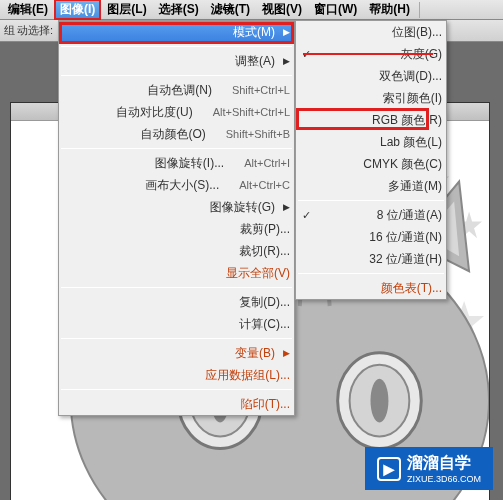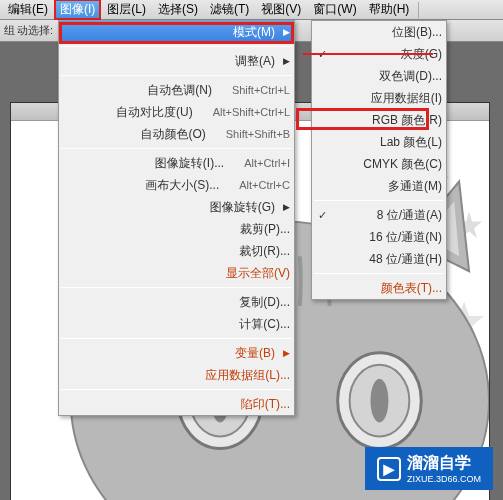--- a/index.html
+++ b/index.html
@@ -1,34 +1,34 @@
 <!DOCTYPE html>
 <html><head>
   <meta charset="utf-8">
   <style>
     * { margin: 0; padding: 0; box-sizing: border-box; font-family: "Microsoft YaHei", sans-serif; font-size: 12px; }
     body { width: 503px; height: 500px; background: #9a9a9a; overflow: hidden; position: relative; }
     
     .menubar { background: linear-gradient(#e8e8e8, #d4d4d4); height: 20px; display: flex; align-items: center; padding: 0 2px; border-bottom: 1px solid #888; }
-    .menubar-item { padding: 2px 6px; cursor: pointer; }
+    .menubar-item { padding: 2px 6px; cursor: pointer; font-weight: bold; }
     .menubar-item.active { background: linear-gradient(#6ab0f0, #4a90e0); color: #fff; }
     .menubar-item.highlighted { border: 2px solid #e02020; padding: 0 4px; }
     .menubar-sep { border-left: 1px solid #aaa; height: 16px; margin: 0 3px; }
     
     .toolbar { background: linear-gradient(#e4e4e4, #d0d0d0); height: 22px; display: flex; align-items: center; padding: 0 4px; border-bottom: 1px solid #888; }
     .toolbar-label { font-size: 11px; color: #333; }
     
     .canvas-area { position: absolute; top: 42px; left: 0; right: 0; bottom: 0; background: #6d6d6d; }
     .doc-window { position: absolute; top: 60px; left: 10px; width: 480px; height: 400px; background: #fff; border: 1px solid #333; }
     .doc-titlebar { height: 18px; background: linear-gradient(#d8d8d8, #c0c0c0); border-bottom: 1px solid #999; }
     .cat-svg { width: 100%; height: calc(100% - 18px); }
     
     .dropdown { position: absolute; background: #f0f0f0; border: 1px solid #9a9a9a; box-shadow: 2px 2px 4px rgba(0,0,0,0.3); }
     .dropdown.main { top: 20px; left: 58px; width: 237px; }
-    .dropdown.sub { top: 20px; right: 0px; left: 295px; width: 136px; margin-left: 16px; }
+    .dropdown.sub { top: 20px; right: 0px; left: 295px; width: 152px; }
     
     .menu-row { display: flex; align-items: center; height: 22px; padding: 0 4px 0 24px; position: relative; color: #333; cursor: pointer; text-align: right; }
     .menu-row.hl { background: linear-gradient(#5aa0f0, #3a80e0); color: #fff; }
     .menu-row.disabled { color: #c2410c; }
     .menu-row .label { flex: 1; }
     .menu-row .shortcut { font-size: 11px; color: #666; margin-left: 20px; }
     .menu-row .arrow { font-size: 9px; margin-left: 8px; }
     .menu-row .check { position: absolute; left: 6px; font-size: 11px; }
     .menu-sep { height: 1px; background: #c8c8c8; margin: 3px 2px; border-bottom: 1px solid #fff; }
     
@@ -161,21 +161,21 @@
     <span class="label">位图(B)...</span>
   </div>
   <div class="menu-row">
     <span class="check">✓</span>
     <span class="label">灰度(G)</span>
   </div>
   <div class="menu-row">
     <span class="label">双色调(D)...</span>
   </div>
   <div class="menu-row">
-    <span class="label">应用数据组(I)</span>
+    <span class="label">索引颜色(I)</span>
   </div>
   <div class="menu-row">
     <span class="label">RGB 颜色(R)</span>
   </div>
   <div class="menu-row">
     <span class="label">Lab 颜色(L)</span>
   </div>
   <div class="menu-row">
     <span class="label">CMYK 颜色(C)</span>
   </div>
@@ -184,21 +184,21 @@
   </div>
   <div class="menu-sep"></div>
   <div class="menu-row">
     <span class="check">✓</span>
     <span class="label">8 位/通道(A)</span>
   </div>
   <div class="menu-row">
     <span class="label">16 位/通道(N)</span>
   </div>
   <div class="menu-row">
-    <span class="label">48 位/通道(H)</span>
+    <span class="label">32 位/通道(H)</span>
   </div>
   <div class="menu-sep"></div>
   <div class="menu-row disabled">
     <span class="label">颜色表(T)...</span>
   </div>
 </div>
 
 <div class="redbox-mode"></div>
 <div class="redline-gray"></div>
 <div class="redbox-rgb"></div>

